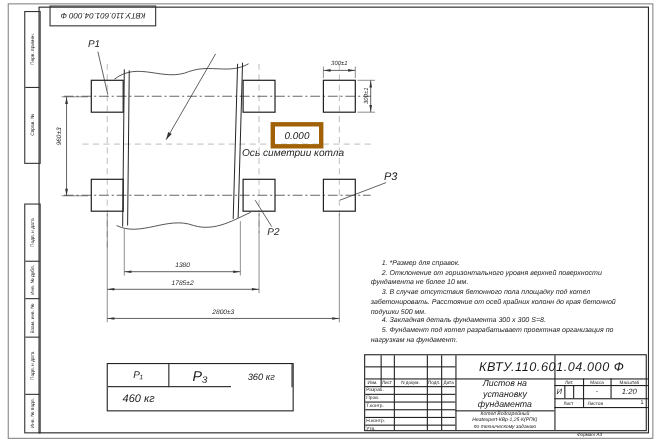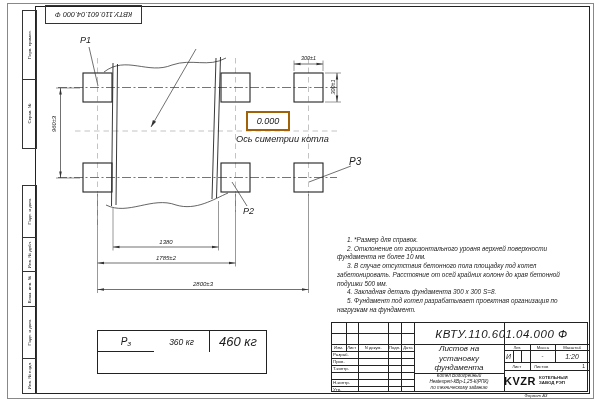--- a/index.html
+++ b/index.html
@@ -141,24 +141,24 @@
       <line x1="196" y1="49" x2="151" y2="127"></line>
       <line x1="247" y1="206" x2="232" y2="182"></line>
       <line x1="351" y1="166" x2="309" y2="182"></line>
     </g>
     <polygon points="151,127 156.1,121.8 152.9,120" fill="#333"></polygon>
   </svg>
 
   <div class="dimtxt" style="left:80px;top:35px;font-size:9px">P1</div>
   <div class="dimtxt" style="left:243px;top:206px;font-size:9px">P2</div>
   <div class="dimtxt" style="left:349px;top:156px;font-size:10px">P3</div>
-  <div class="abs ctr" style="left:246px;top:111px;width:40px;height:16px;border:2px solid #a16207">
+  <div class="abs ctr" style="left:246px;top:111px;width:40px;height:16px;border:4px solid #a16207">
     <span class="it" style="font-size:9px">0.000</span>
   </div>
-  <div class="dimtxt nw" style="left:236px;top:134px;font-size:9.2px">Ось симетрии котла</div>
+  <div class="dimtxt nw" style="left:220px;top:134px;font-size:9.2px">Ось симетрии котла</div>
 
   <div class="dimtxt ctr" style="left:36px;top:118px;width:36px;height:12px">
     <span class="rotN it" style="font-size:5.8px">960±3</span>
     </div>
   <div class="dimtxt ctr" style="left:294px;top:55px;width:29px;font-size:5.4px;justify-content:center">300±1</div>
   <div class="dimtxt ctr" style="left:324px;top:81px;width:18px;height:12px">
     <span class="rotN it" style="font-size:5.4px">300±1</span>
     </div>
   <div class="dimtxt ctr" style="left:146px;top:238.5px;width:40px;font-size:6px;justify-content:center">1380</div>
   <div class="dimtxt ctr" style="left:136px;top:254.5px;width:60px;font-size:6px;justify-content:center">1785±2</div>
@@ -166,23 +166,24 @@
 
   <div id="notes">
     <p>1. *Размер для справок.</p>
     <p>2. Отклонение от горизонтального уровня верхней поверхности фундамента не более 10 мм.</p>
     <p>3. В случае отсутствия бетонного пола площадку под котел забетонировать. Расстояние от осей крайних колонн до края бетонной подушки 500 мм.</p>
     <p>4. Закладная деталь фундамента 300 x 300 S=8.</p>
     <p>5. Фундамент под котел разрабатывает проектная организация по нагрузкам на фундамент.</p>
   </div>
 
   <div id="load-table" class="abs" style="left:97px;top:330px">
-    <div class="c lastcol" style="font-size:10px">P₃</div>
+    <div class="c" style="font-size:9px">P₁</div>
+    <div class="c lastcol" style="font-size:13px">P₃</div>
     <div class="c lastrow" style="font-size:8.5px">360 кг</div>
-    <div class="c lastcol lastrow" style="font-size:13px">460 кг</div>
+    <div class="c lastcol lastrow" style="font-size:10px">460 кг</div>
   </div>
 
   <div class="abs" style="left:331px;top:322px;width:257px;height:70px;border:1.2px solid #222;box-sizing:border-box">
 
     <div class="tb-line" style="left:0;top:10px;width:82px;height:1px"></div>
     <div class="tb-line" style="left:0;top:21px;width:257px;height:1px"></div>
     <div class="tb-line" style="left:0;top:28px;width:82px;height:1px"></div>
     <div class="tb-line" style="left:0;top:35px;width:82px;height:1px"></div>
     <div class="tb-line" style="left:0;top:42px;width:82px;height:1px"></div>
     <div class="tb-line" style="left:0;top:49px;width:82px;height:1px"></div>
@@ -266,27 +267,19 @@
     <div class="abs ctr it" style="left:223px;top:27px;width:34px;height:12px;font-size:7px">1:20</div>
 
     <div class="abs ctr" style="left:172px;top:39px;width:26px;height:8px">
         <span class="tiny">Лист</span>
       </div>
     <div class="abs" style="left:198px;top:39px;width:59px;height:8px;display:flex;align-items:center;justify-content:space-between;padding:0 4px;box-sizing:border-box">
       <span class="tinyL">Листов</span>
       <span style="font-size:5px">1</span>
     </div>
 
-    <div class="abs" style="left:172px;top:47px;width:85px;height:21px;display:flex;align-items:center;justify-content:center;gap:2px">
-      <span style="display:inline-block;width:7px;height:10px;background:repeating-linear-gradient(90deg,#111 0 1.6px,#fff 1.6px 2.6px)"></span>
-      <span style="font-weight:bold;font-size:11px;letter-spacing:0.5px;color:#111">KVZR</span>
-      <span style="display:inline-flex;flex-direction:column;line-height:4.2px;margin-left:1px">
-        <span class="tinyL" style="font-weight:bold">КОТЕЛЬНЫЙ</span>
-        <span class="tinyL" style="font-weight:bold">ЗАВОД РЭП</span>
-      </span>
-    </div>
   </div>
 
   <div class="abs ctr" style="left:480px;top:392px;width:112px;height:7px">
     <span class="tiny it">Формат А3</span>
   </div>
 
 </div>
 
 </body></html>

